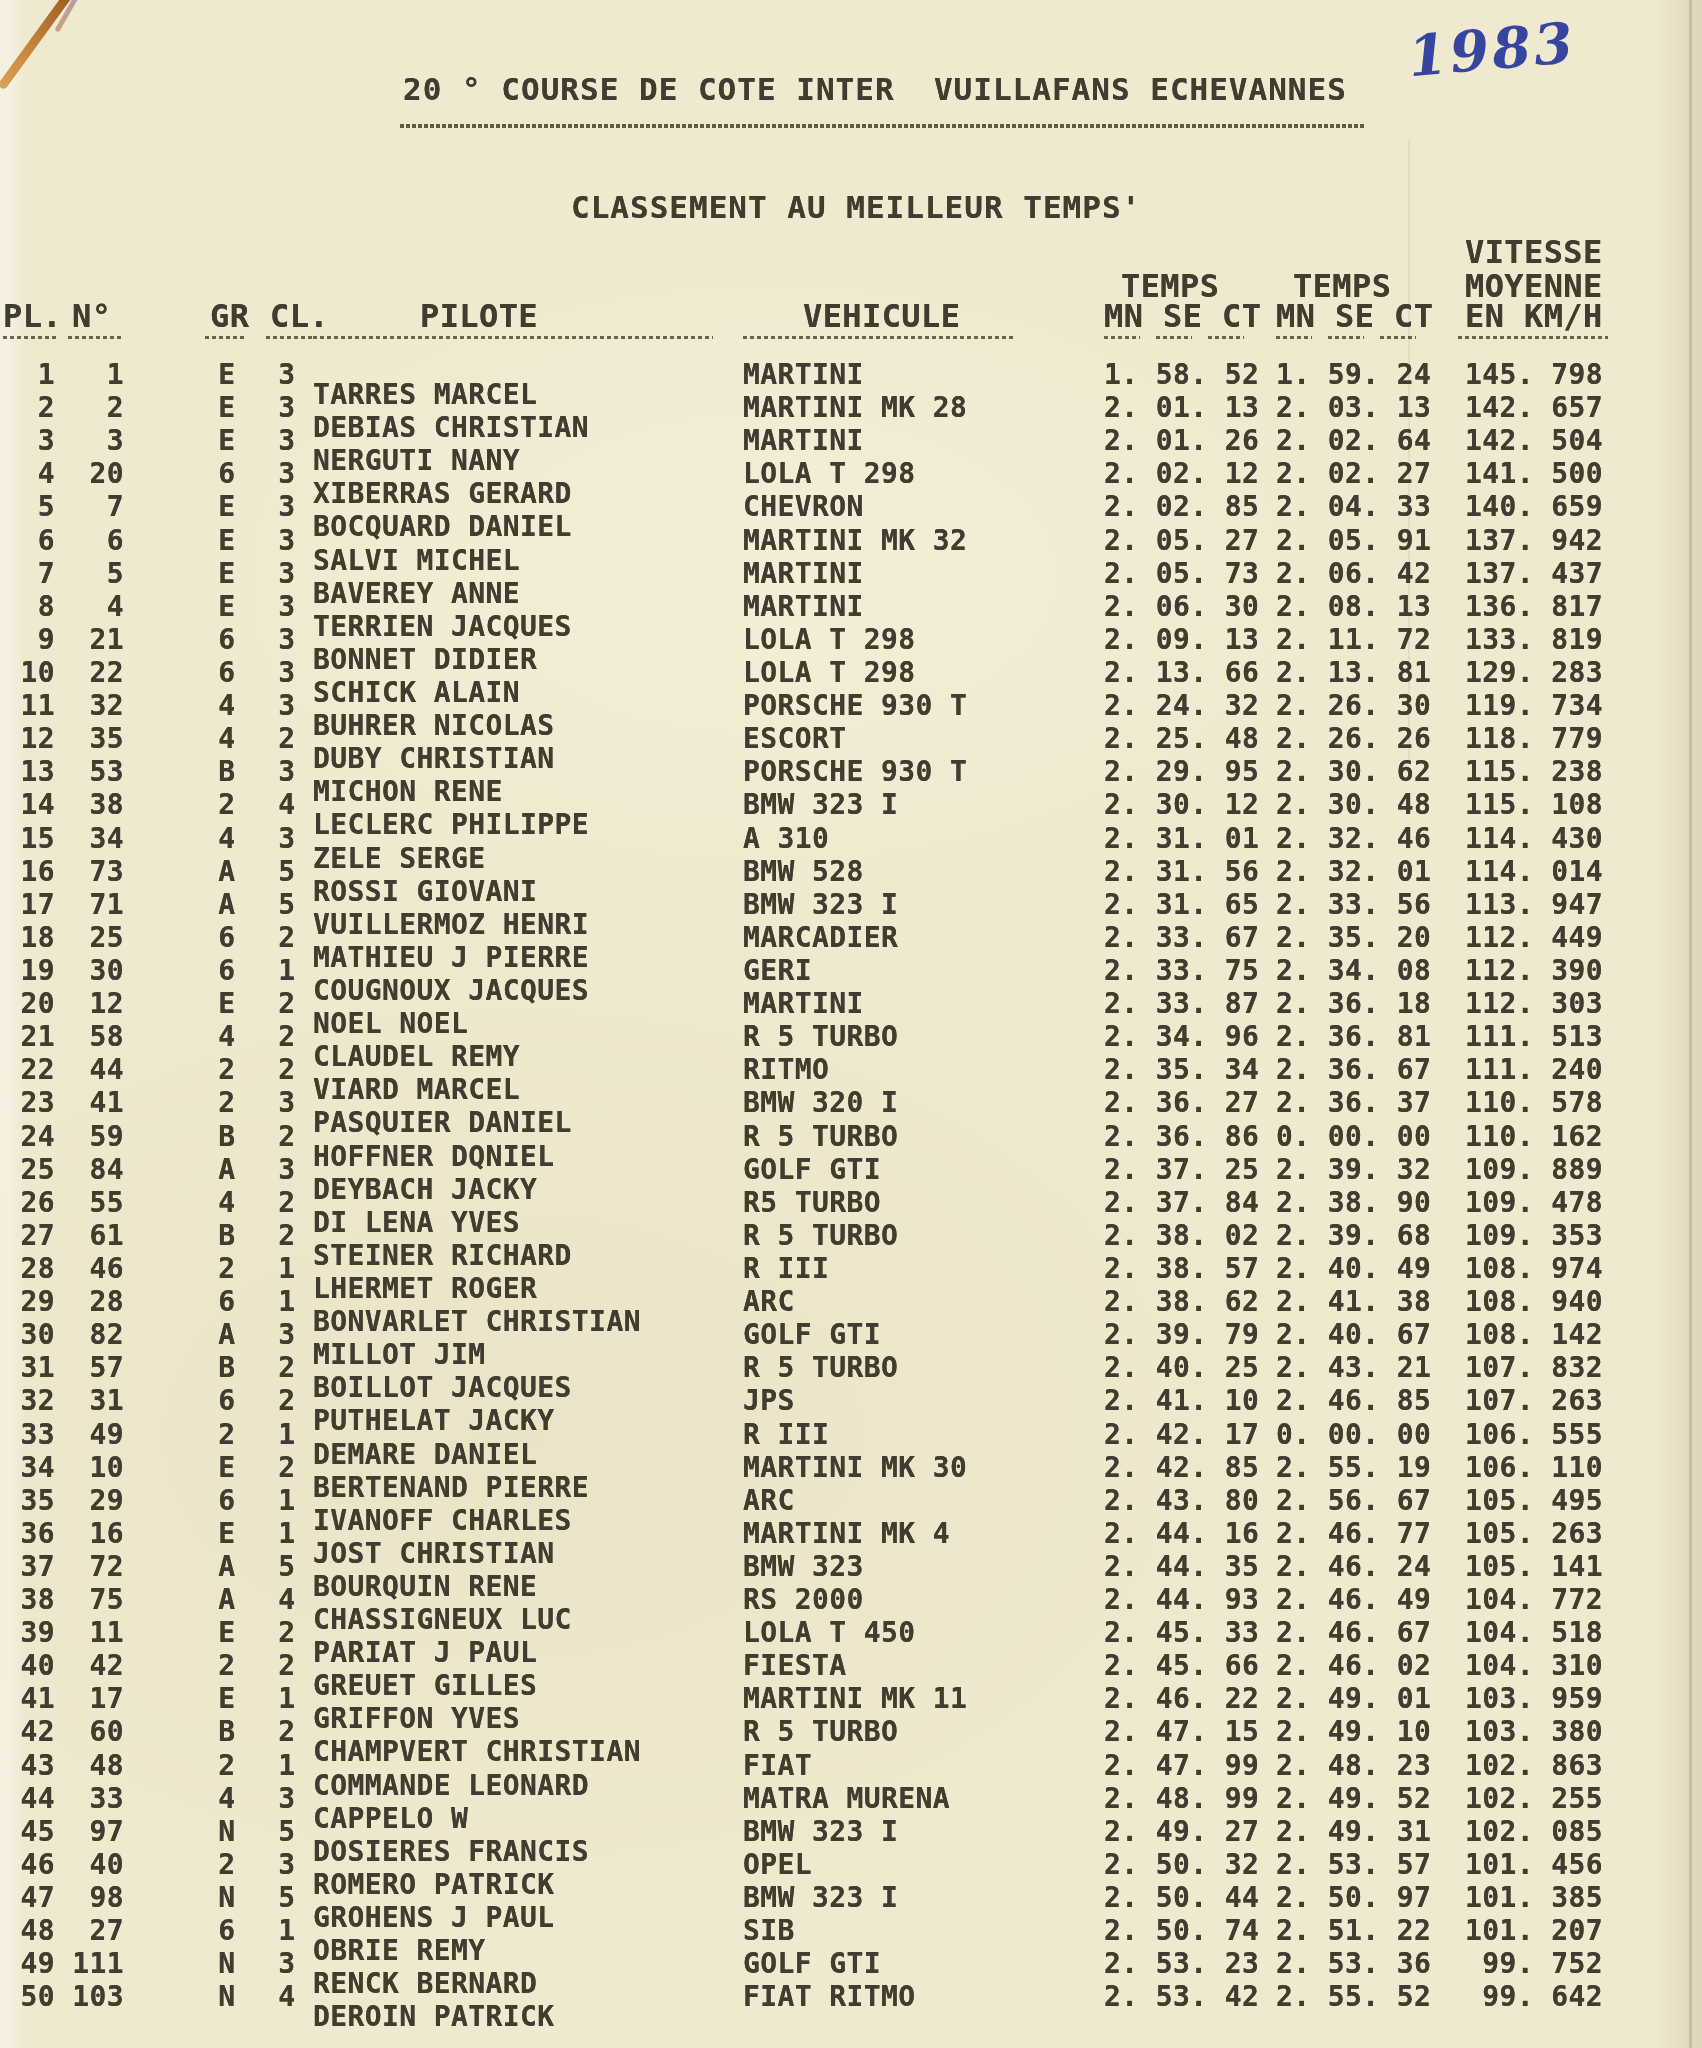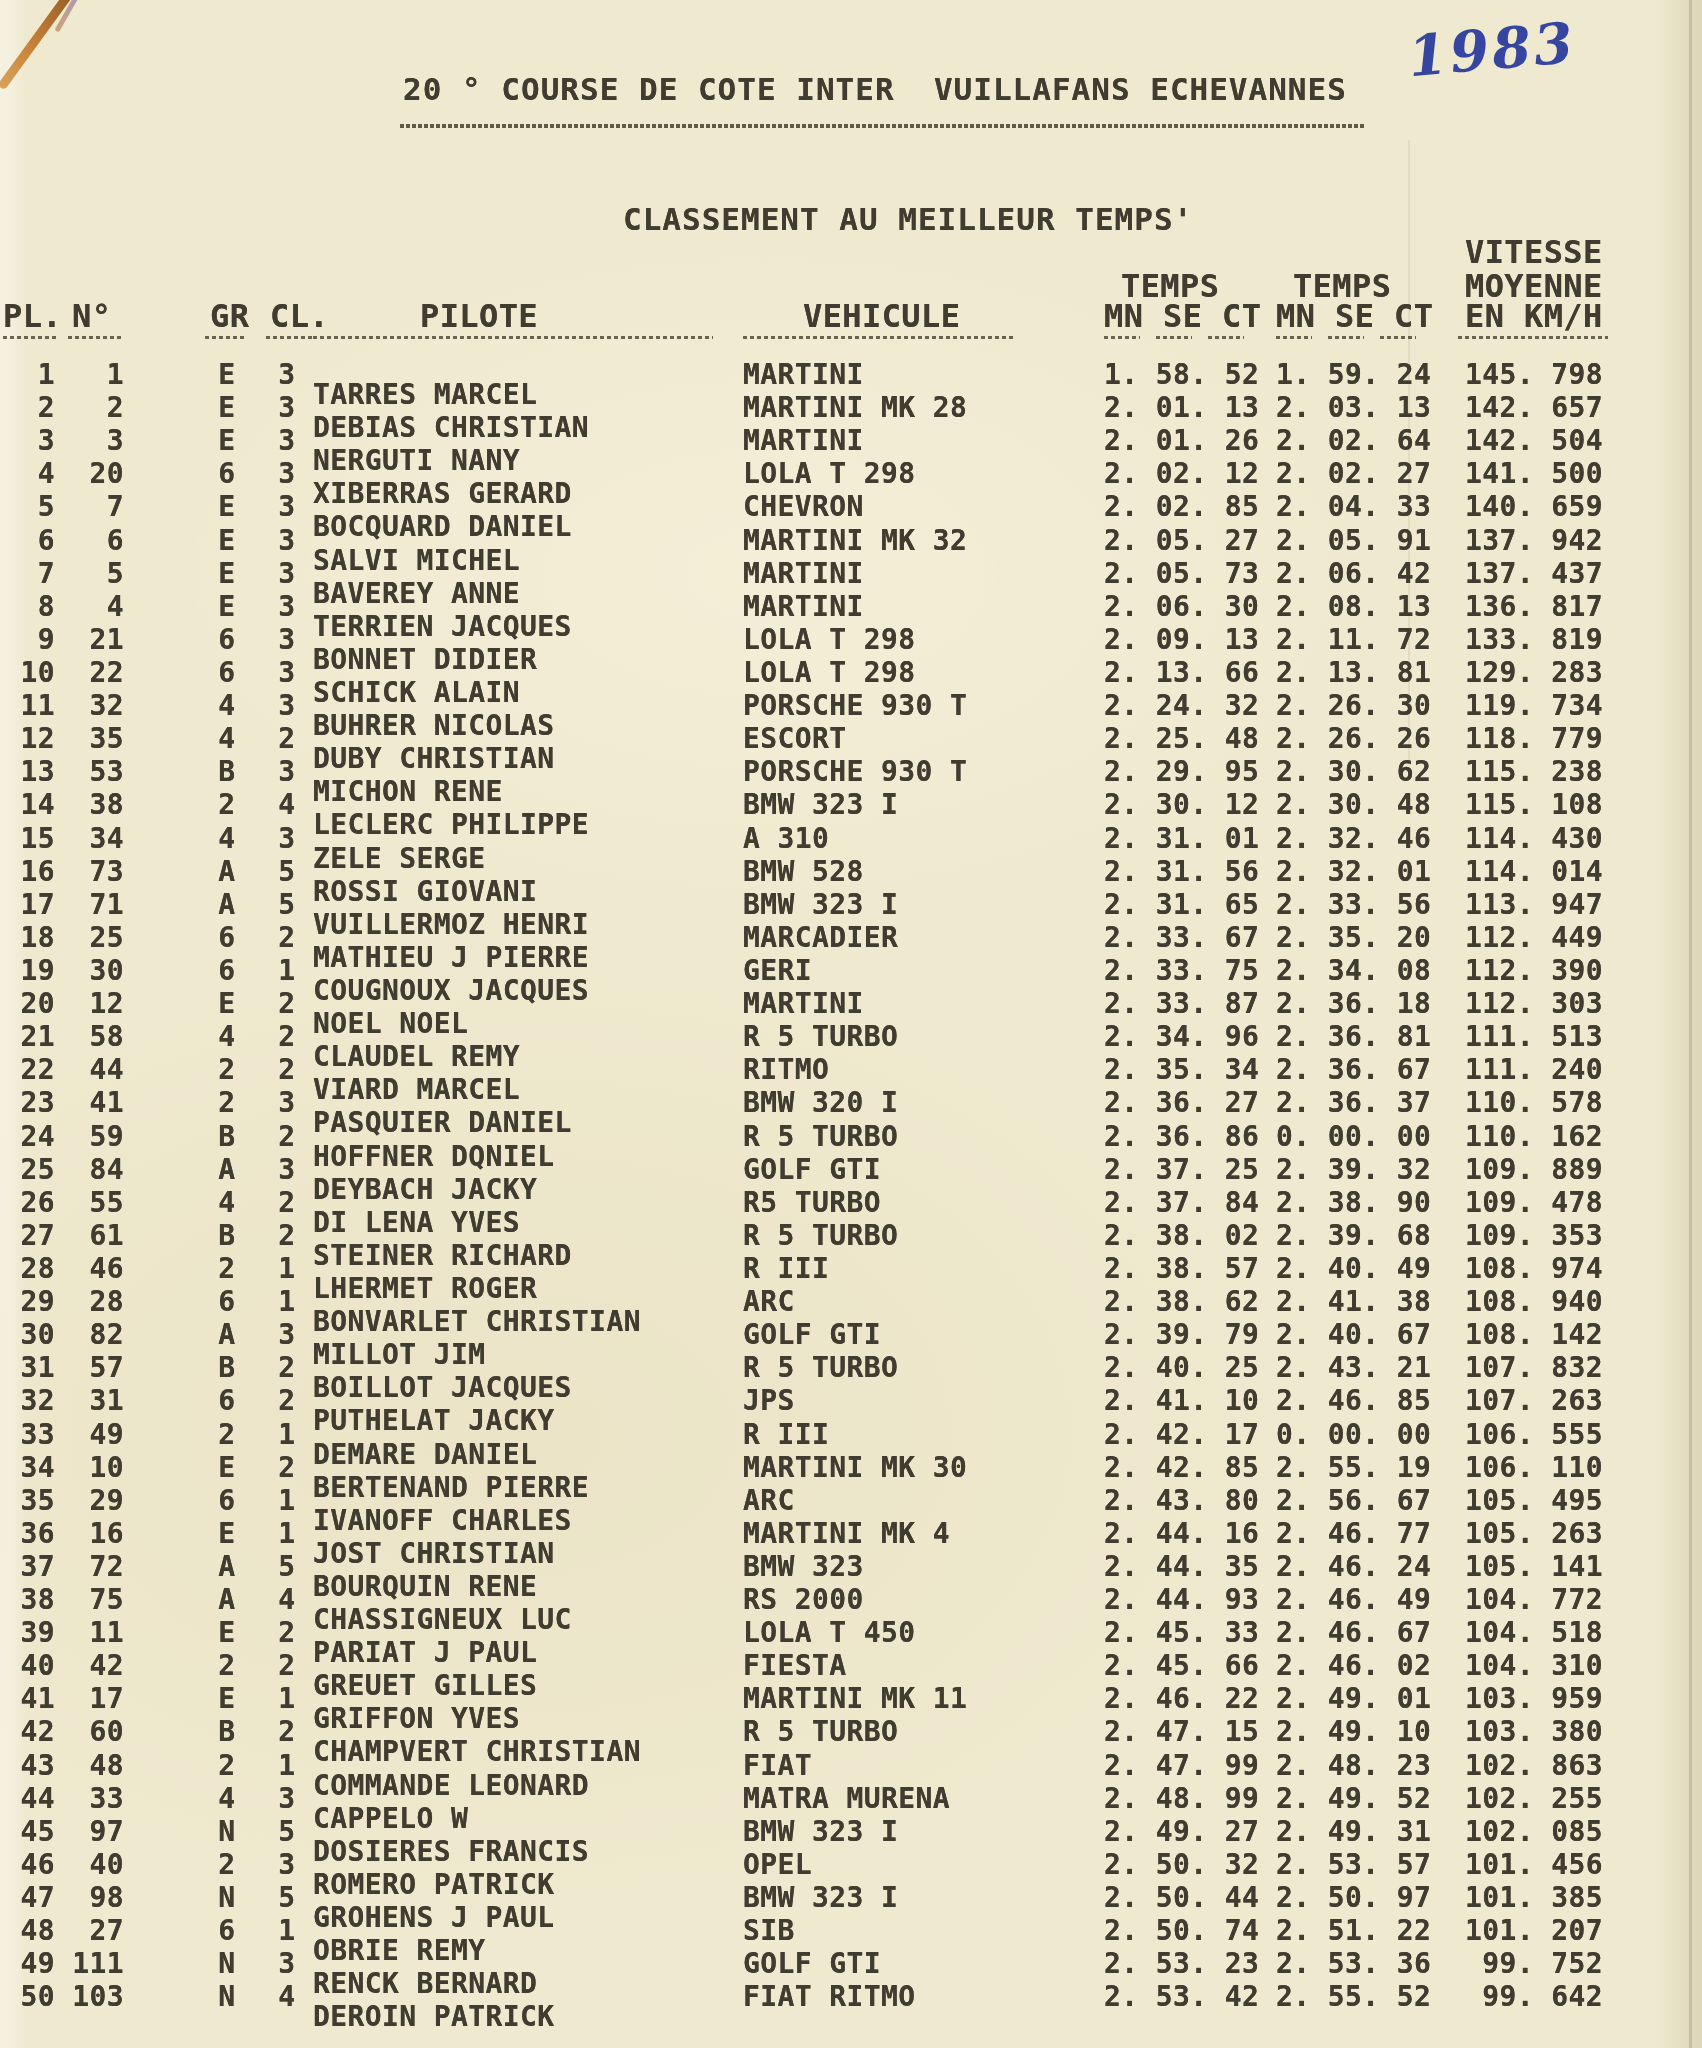--- a/index.html
+++ b/index.html
@@ -48,21 +48,21 @@
     color:#403c30;
     text-shadow:0 0 .6px rgba(64,60,48,.85);
   }
 
   .doc-title{left:403px;top:74px;font-size:31px;letter-spacing:1px;line-height:1;}
   .doc-title-underline{
     position:absolute;left:400px;top:124px;width:966px;height:4px;
     background:repeating-linear-gradient(90deg,#46422f 0 4px,rgba(0,0,0,0) 4px 6px);
     opacity:.85;
   }
-  .doc-subtitle{left:623px;top:192px;font-size:31px;letter-spacing:1px;line-height:1;margin-top:12px;}
+  .doc-subtitle{left:571px;top:192px;font-size:31px;letter-spacing:1px;line-height:1;}
 
   .year-note{
     position:absolute;left:1408px;top:16px;
     font-family:"DejaVu Serif","Liberation Serif",serif;
     font-style:italic;font-weight:600;
     font-size:56px;color:#3646a0;
     transform:rotate(-5deg);
     letter-spacing:3px;
   }
 

